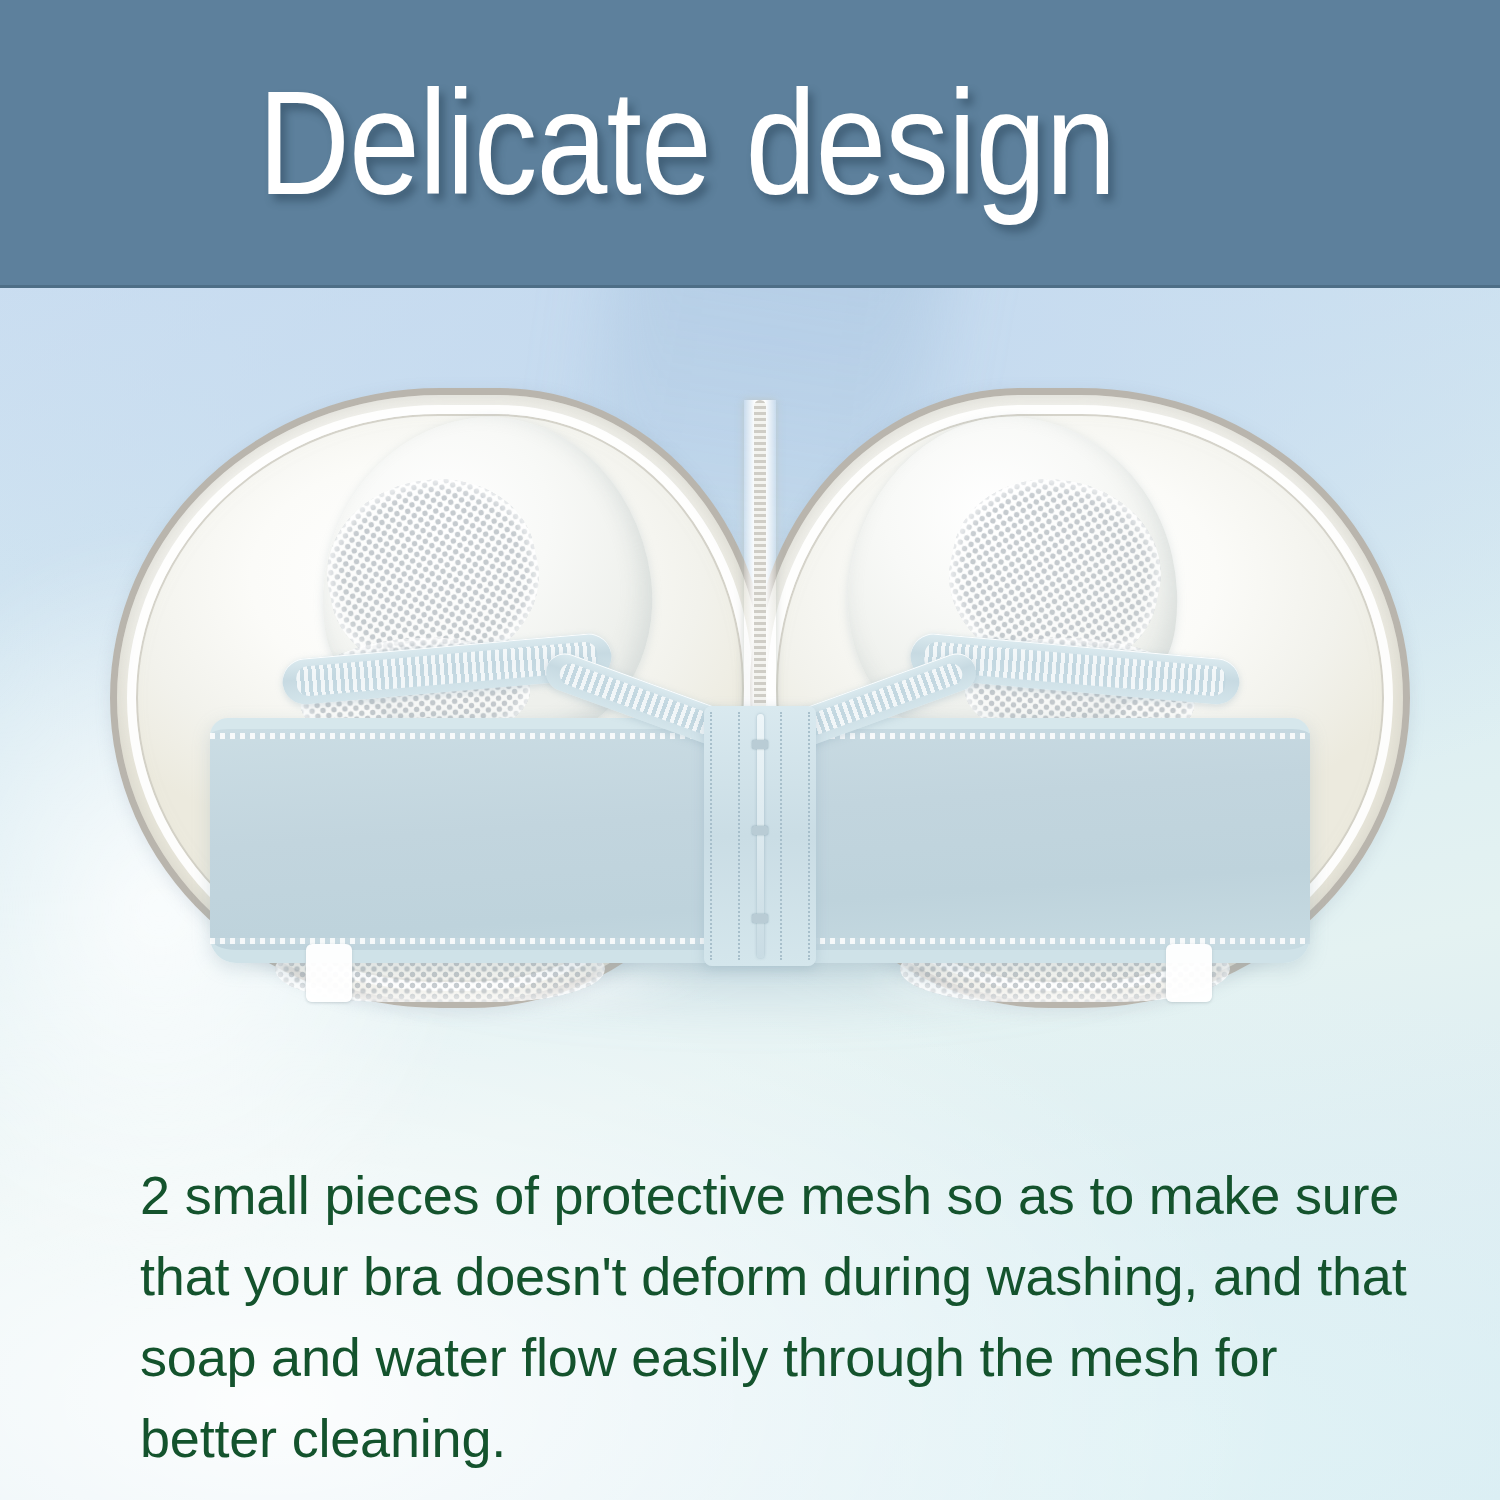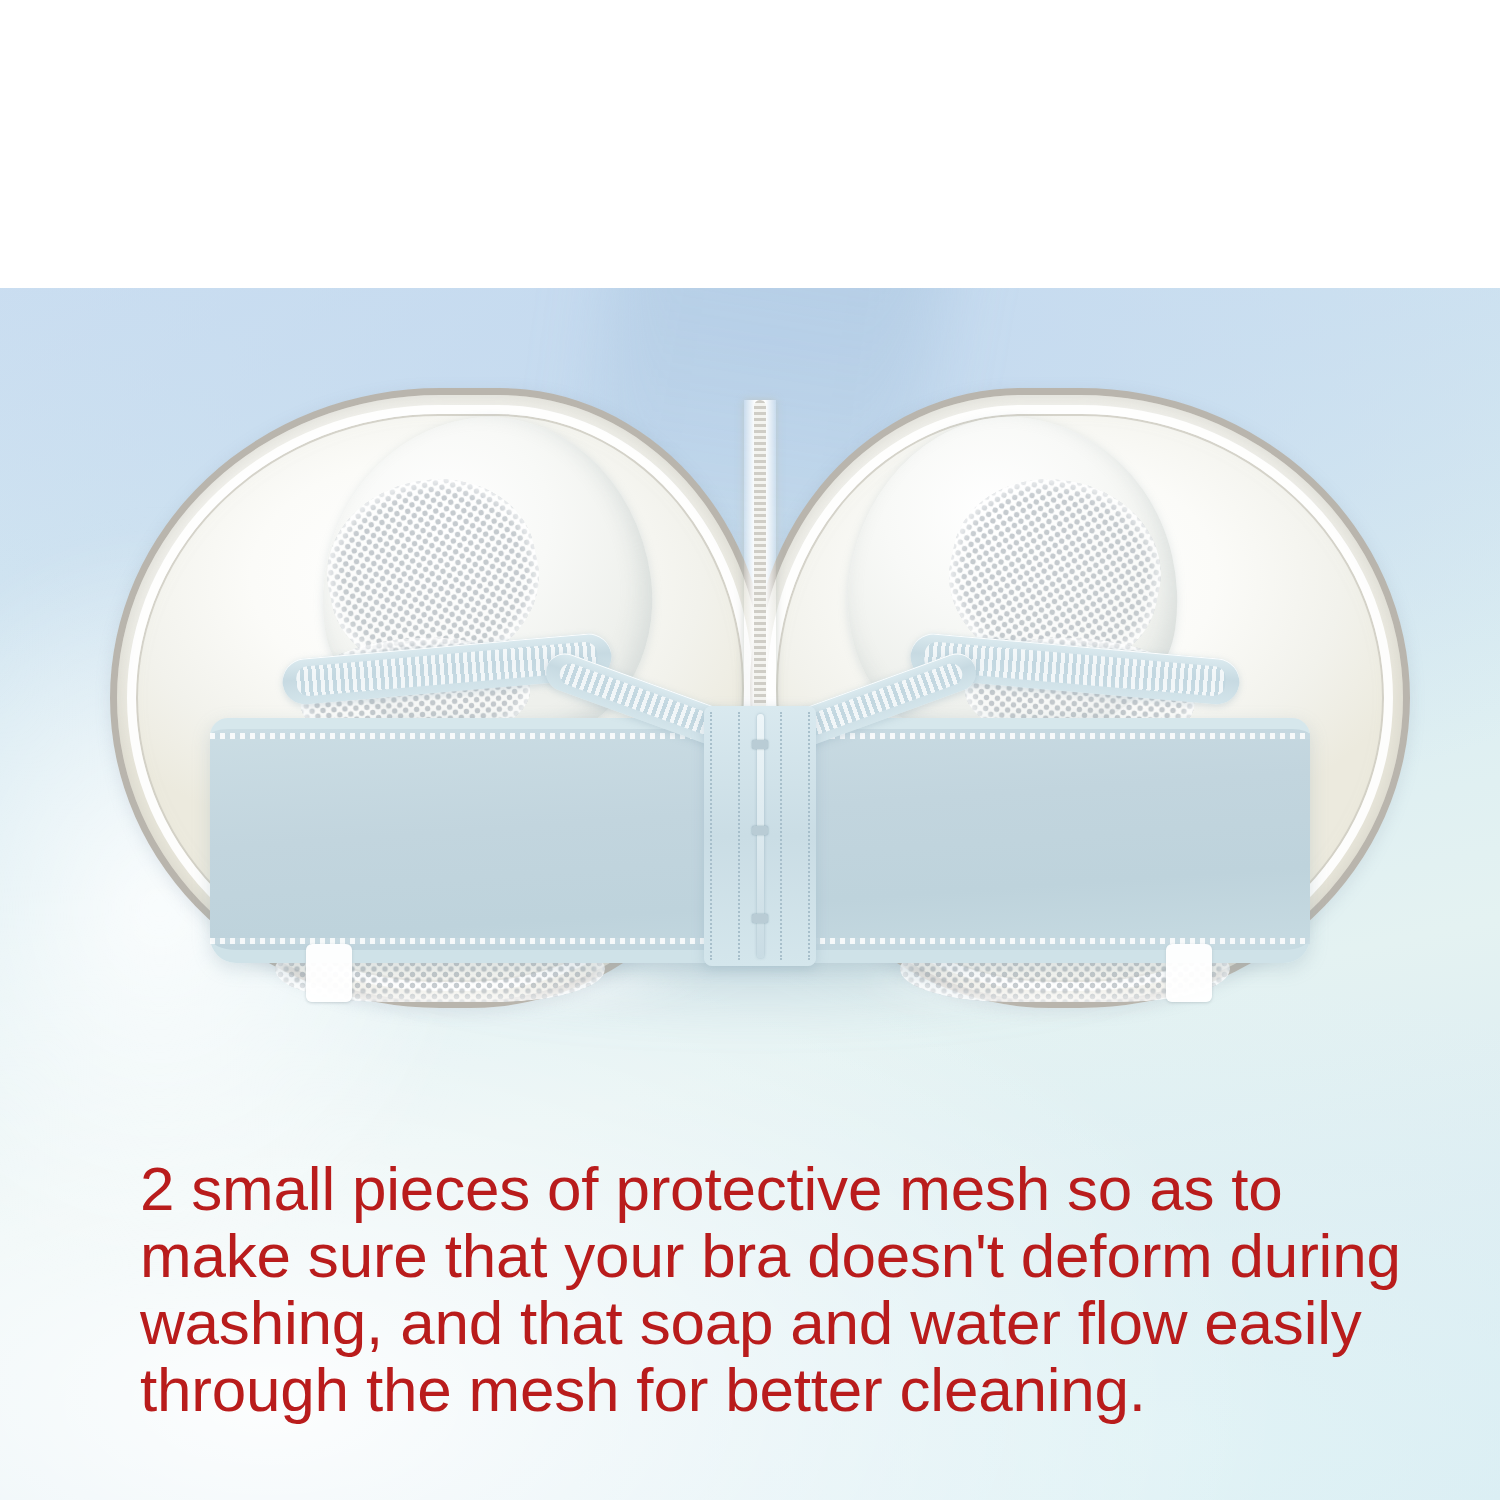--- a/index.html
+++ b/index.html
@@ -181,32 +181,35 @@
   }
   .center-zip .teeth{
     position:absolute;left:50%;top:0;bottom:0;width:12px;margin-left:-6px;
     background:repeating-linear-gradient(180deg,#cfcdc6 0 3px, #f4f4f0 3px 6px);
     border-radius:6px;
   }
 
   
   .caption{
     position:absolute;left:140px;top:1155px;width:1270px;
-    color:#b91c1c;
-    font-size:62px;
-    line-height:67px;
+    color:#14532d;
+    font-size:54px;
+    line-height:81px;
     font-weight:400;
     letter-spacing:-.2px;
   }
 </style>
 </head>
 <body>
 
 <div id="page">
 
+  <div class="banner">
+    <div class="banner-title">Delicate design</div>
+  </div>
 
   <div class="photo">
     <div class="beam"></div>
     <div class="glow-left"></div>
 
     <div class="product">
 
       <div class="bag-shadow"></div>
       <div class="reflection"></div>
 

